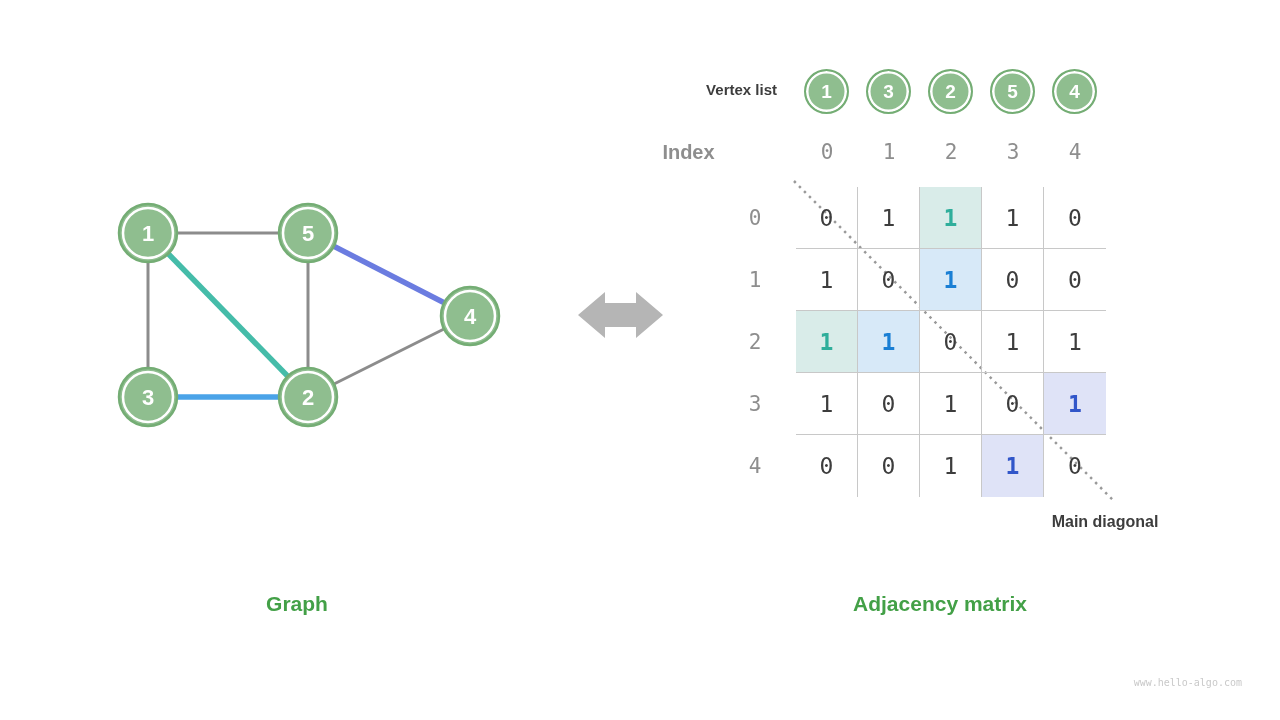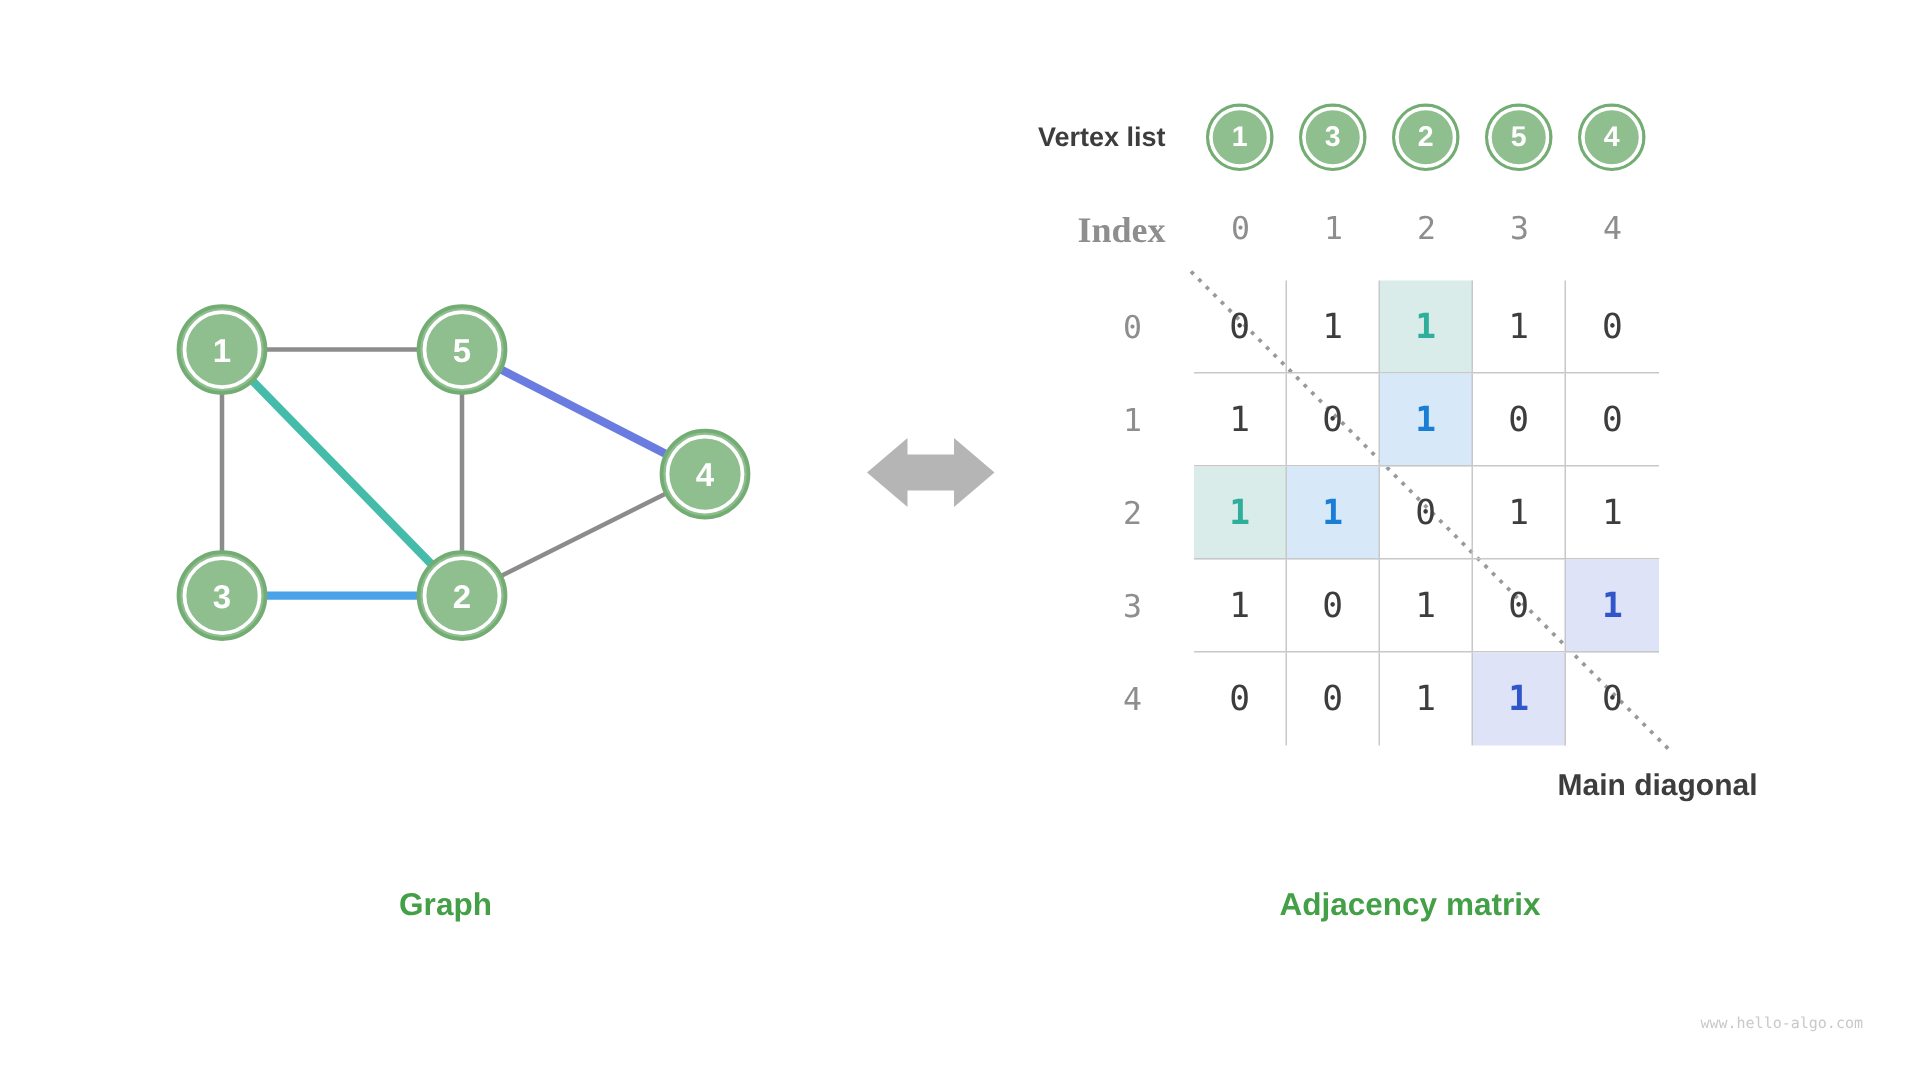--- a/index.html
+++ b/index.html
@@ -1,24 +1,24 @@
 <!DOCTYPE html>
 <html style="--node-fill: #8fbe8f; --node-ring: #74ad74; --edge-gray: #8c8c8c; --edge-teal: #45bca9; --edge-blue: #4aa3e8; --edge-indigo: #6b7ce0; --hl-teal-bg: #d9ece9; --hl-teal-text: #2fae9b; --hl-blue-bg: #d7e9f8; --hl-blue-text: #1a7fd4; --hl-indigo-bg: #dfe3f7; --hl-indigo-text: #3156c9; --caption-green: #43a047; --label-dark: #3d3d3d; --label-gray: #8e8e8e; --grid-line: #c8c8c8; --arrow-gray: #b5b5b5; --diagonal-dot: #999999; --watermark-gray: #c9c9c9;"><head>
 <meta charset="utf-8">
 <style>
   html,body{margin:0;padding:0;background:#fff;}
   .canvas{position:relative;width:1280px;height:720px;background:#ffffff;overflow:hidden;
           font-family:"Liberation Sans",sans-serif;}
   .abs{position:absolute;}
   svg#diagram-svg{position:absolute;left:0;top:0;pointer-events:none;}
 
-  #vertex-list-label{left:600px;top:81px;width:177px;text-align:right;font-size:18px;
+  #vertex-list-label{left:600px;top:81px;width:177px;text-align:right;font-size:15px;
     font-weight:bold;color:var(--label-dark);}
-  #index-label{left:600px;top:141px;width:177px;text-align:right;font-size:24px;
-    font-weight:bold;color:var(--label-gray);font-family:Liberation Serif, serif;}
+  #index-label{left:600px;top:141px;width:177px;text-align:center;font-size:20px;
+    font-weight:bold;color:var(--label-gray);}
 
   .vertex-circle{position:absolute;top:69px;width:41px;height:41px;border-radius:50%;
     border:2.5px solid var(--node-ring);background:var(--node-fill);
     box-shadow:inset 0 0 0 2.5px #ffffff;color:#fff;font-weight:bold;font-size:19px;
     display:flex;align-items:center;justify-content:center;}
 
   .index-digit{position:absolute;top:140px;width:40px;text-align:center;font-size:21px;
     color:var(--label-gray);font-family:"DejaVu Sans Mono",monospace;}
 
   .row-label{position:absolute;left:735px;width:40px;height:62px;line-height:62px;
@@ -31,21 +31,21 @@
     border-bottom:1px solid var(--grid-line);display:flex;align-items:center;
     justify-content:center;font-size:23px;color:var(--label-dark);
     font-family:"DejaVu Sans Mono",monospace;}
   .m-cell:nth-child(5n){border-right:none;}
   .m-cell:nth-child(n+21){border-bottom:none;}
   .m-cell.hl{font-weight:bold;}
   .m-cell.hl-teal{background:var(--hl-teal-bg);color:var(--hl-teal-text);}
   .m-cell.hl-blue{background:var(--hl-blue-bg);color:var(--hl-blue-text);}
   .m-cell.hl-indigo{background:var(--hl-indigo-bg);color:var(--hl-indigo-text);}
 
-  #main-diagonal-label{left:1005px;top:513px;width:200px;text-align:center;font-size:20px;
+  #main-diagonal-label{left:1005px;top:513px;width:200px;text-align:center;font-size:16px;
     font-weight:bold;color:var(--label-dark);}
   .caption{position:absolute;font-size:21px;font-weight:bold;color:var(--caption-green);
     text-align:center;}
   #caption-graph{left:197px;top:592px;width:200px;}
   #caption-matrix{left:840px;top:592px;width:200px;}
   #watermark{left:998px;top:677px;width:244px;text-align:right;font-size:10px;
     color:var(--watermark-gray);font-family:"DejaVu Sans Mono",monospace;}
 </style>
 </head>
 <body>

